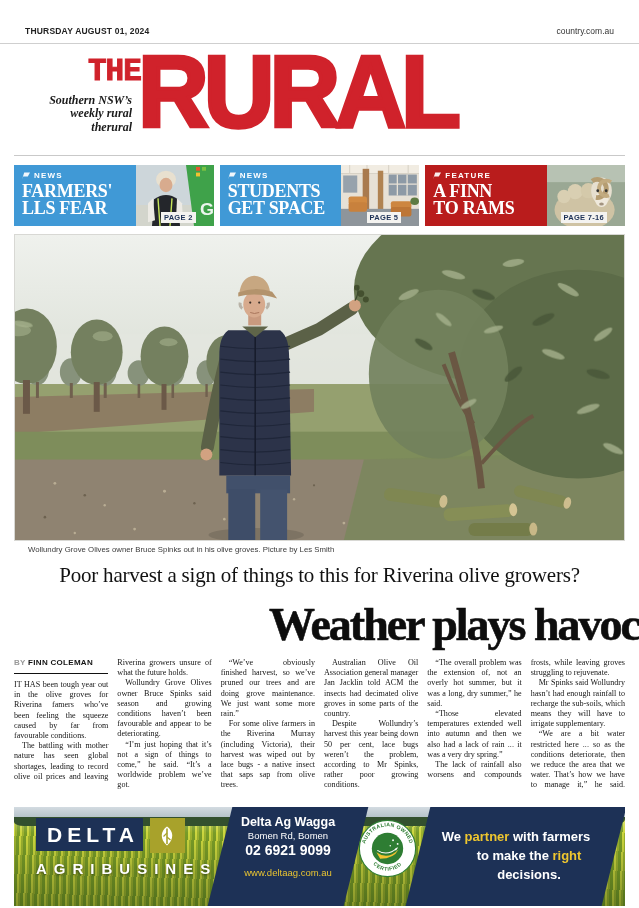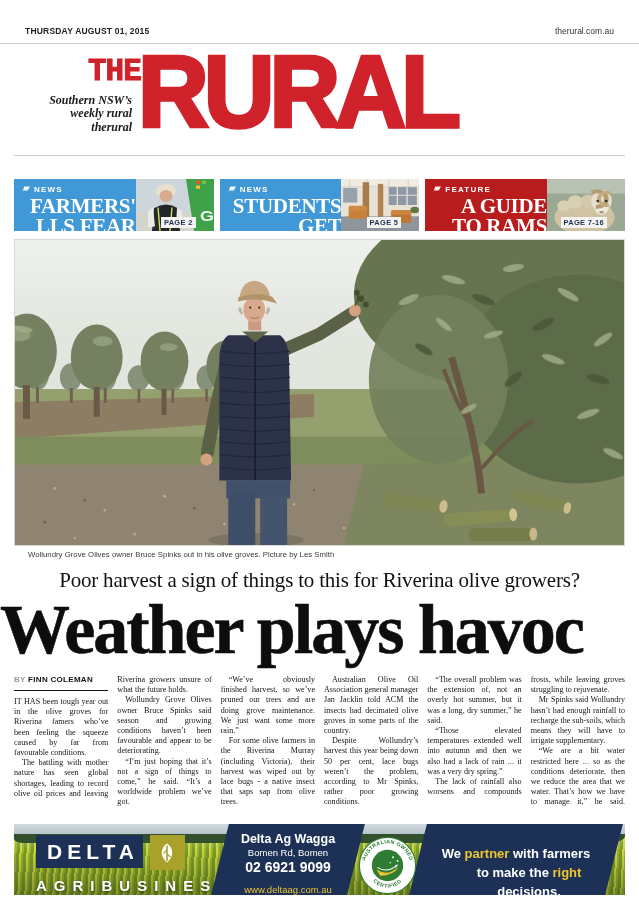--- a/index.html
+++ b/index.html
@@ -29,73 +29,73 @@
     position:absolute; left:124px; top:-3px;
     font-family:"Liberation Sans", sans-serif; font-weight:800; font-size:98px;
     letter-spacing:-5px; color:#d0222b; -webkit-text-stroke:3.5px #d0222b; line-height:1;
     transform:scaleY(1.04); transform-origin:top left; white-space:nowrap;
   }
   .mast-tagline {
     position:absolute; left:0; top:50px; width:118px; text-align:right;
     font-style:italic; font-weight:bold; font-size:12px; line-height:1.12; color:#1a1a1a;
   }
   
-  .teasers { display:flex; gap:6px; margin:23px 14px 0; height:52px; }
+  .teasers { display:flex; gap:6px; margin:9px 14px 0; height:61px; }
   .teaser { flex:1; position:relative; display:flex; color:#fff; overflow:hidden; cursor:pointer; }
   .teaser.blue { background:#4099d6; }
   .teaser.red  { background:#b91c1c; }
   .teaser-text { flex:1; padding:6px 0 4px 8px; min-width:0; }
   .kicker {
     display:flex; align-items:center; gap:4px;
     font-family:"Liberation Sans", sans-serif; font-weight:bold; font-size:8px; letter-spacing:1.2px;
   }
   .teaser-title {
     margin-top:3px; font-family:"Liberation Serif", serif; font-weight:bold;
-    font-size:21px; line-height:.94; letter-spacing:-.3px; white-space:pre-line;text-align:right;
+    font-size:18px; line-height:.94; letter-spacing:-.3px; white-space:pre-line;
   }
   .teaser-photo { width:78px; position:relative; flex:none; }
   .teaser-photo svg { display:block; width:100%; height:100%; }
   .page-badge {
     position:absolute; bottom:3px; right:18px; background:#f4f3f0; color:#1d3156;
     font-family:"Liberation Sans", sans-serif; font-weight:bold; font-size:7.5px;
     padding:1px 3px; letter-spacing:.3px;
   }
   
   .hero { margin:8px 14px 0; height:307px; border:1px solid #d8d8d4; }
   .hero svg { display:block; width:100%; height:100%; }
   .caption {
     margin:4px 28px 0; font-family:"Liberation Sans", sans-serif;
     font-size:7.8px; color:#3a3a3a;
   }
   
   .standfirst {
     margin-top:9px; text-align:center; font-size:21px; letter-spacing:-.2px; color:#111;
   }
   .headline {
-    margin-top:2px; text-align:left; font-weight:bold; font-size:70px;
+    margin-top:14px; text-align:right; font-weight:bold; font-size:46px;
     line-height:1; letter-spacing:-2px; color:#0d0d0d; -webkit-text-stroke:.6px #0d0d0d;
   }
   
   .body-wrap {
     margin:10px 14px 0; height:142px; overflow:hidden;
     column-count:6; column-gap:9px; column-fill:auto;
     font-size:8.1px; line-height:1.26; text-align:justify; color:#141414;
   }
   .byline {
     font-family:"Liberation Sans", sans-serif; font-size:8px; font-weight:bold;
     letter-spacing:.3px; border-bottom:1.5px solid #111; padding-bottom:5px; margin-bottom:6px;
     break-inside:avoid;
   }
   .byline .by { color:#999; }
   .paras { display:contents; }
   .body-wrap p { text-indent:8px; }
   .body-wrap p.first { text-indent:0; }
   
   .ad {
-    position:relative; margin:7px 14px 8px; height:71px; overflow:hidden;
+    position:relative; margin:7px 14px 8px; height:99px; overflow:hidden;
     font-family:"Liberation Sans", sans-serif;
   }
   .ad-field {
     position:absolute; inset:0;
     background:
       linear-gradient(180deg, rgba(255,255,255,.45) 0, rgba(255,255,255,0) 26px, rgba(25,45,12,.38) 100%),
       repeating-linear-gradient(93deg, #ccd63e 0 2px, #9cb12e 2px 4px, #789b27 4px 7px);
   }
   .ad-sky { position:absolute; top:0; left:0; right:0; height:13px;
     background:linear-gradient(180deg,#d3dbe1,#aebcc3); }
@@ -127,22 +127,22 @@
   .slogan .l2 { padding-left:26px; }
   .badge { position:absolute; left:344px; top:12px; width:59px; height:59px; z-index:2; }
   .badge svg { display:block; width:100%; height:100%; }
 </style>
 </head>
 <body>
 
 <div class="page">
 
   <div class="topbar">
-    <span class="date">THURSDAY AUGUST 01, 2015</span>
-    <span class="site">therural.com.au</span>
+    <span class="date">THURSDAY AUGUST 01, 2024</span>
+    <span class="site">country.com.au</span>
   </div>
 
   <div class="masthead">
     <div class="mast-tagline">
       <div>Southern NSW’s</div>
       <div>weekly rural</div>
       <div>therural</div>
     </div>
     <div class="mast-the">THE</div>
     <div class="mast-rural">RURAL</div>
@@ -214,21 +214,21 @@
     </div>
 
     <div class="teaser red">
       <div class="teaser-text">
         <div class="kicker">
           <svg width="8" height="8" viewBox="0 0 8 8">
               <polygon points="0,7.5 2.2,0.5 8,0.5 5.8,4.6 1.2,4.6" fill="#ffffff" opacity=".92"></polygon>
             </svg>
           <span>FEATURE</span>
         </div>
-        <div class="teaser-title">A GUIDE
+        <div class="teaser-title">A FINN
 TO RAMS</div>
       </div>
       <div class="teaser-photo">
         <svg viewBox="0 0 83 64" preserveAspectRatio="none">
           <rect width="83" height="64" fill="#9aa894"></rect>
           <rect width="83" height="18" fill="#b7c2b3"></rect>
           <ellipse cx="40" cy="47" rx="32" ry="21" fill="#cfc3a4"></ellipse>
           <circle cx="18" cy="33" r="7" fill="#d9cfb2"></circle>
             <circle cx="30" cy="28" r="8" fill="#d9cfb2"></circle>
             <circle cx="44" cy="27" r="8" fill="#d4c9aa"></circle>

